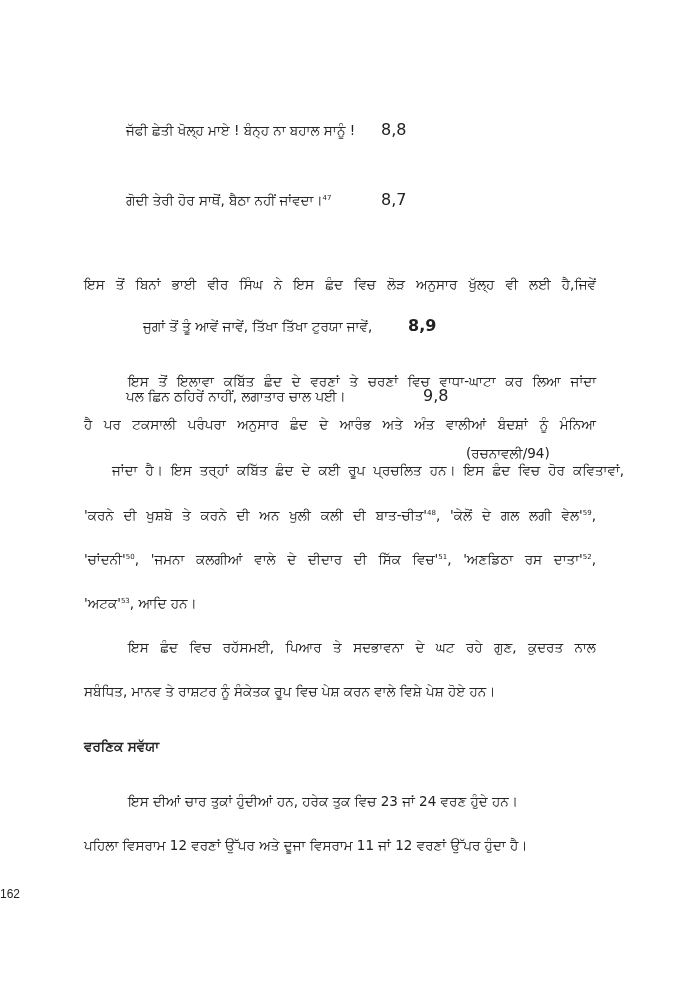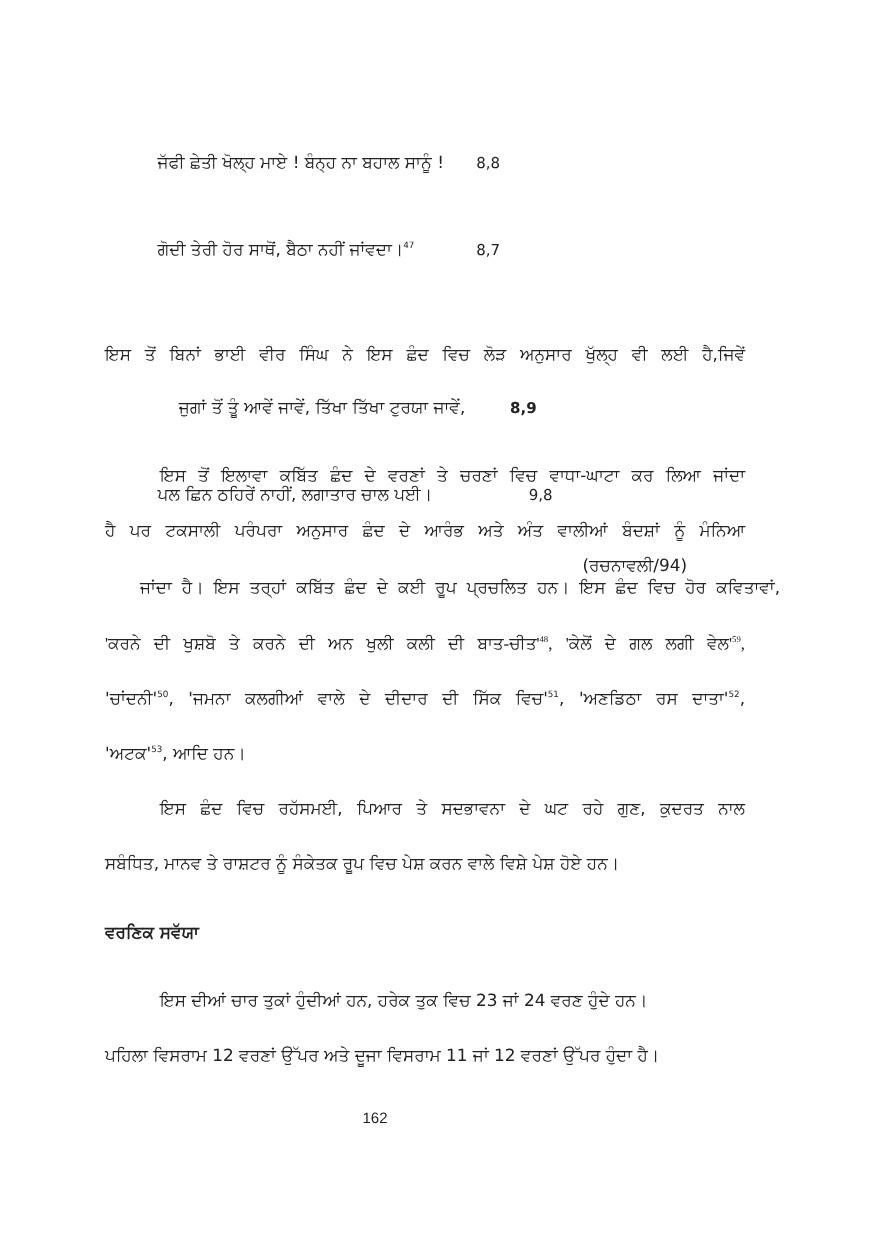--- a/index.html
+++ b/index.html
@@ -1,24 +1,24 @@
 <!DOCTYPE html>
 <html><head>
   <meta charset="utf-8">
   <style>
     html, body { margin: 0; padding: 0; background: #ffffff; }
     body { width: 700px; height: 991px; position: relative; overflow: hidden;
            font-family: "DejaVu Sans", sans-serif; color: #222222; }
     .ln { position: absolute; white-space: nowrap; font-size: 13.5px; line-height: 18px; }
-    .num { position: absolute; white-space: nowrap; font-size: 12px; line-height: 18px; }
+    .num { position: absolute; white-space: nowrap; font-size: 16px; line-height: 18px; }
     sup { font-size: 7px; vertical-align: super; line-height: 0; }
     .just { position: absolute; left: 84px; width: 512px; font-size: 13.5px; line-height: 18px;
             text-align: justify; text-align-last: justify; white-space: nowrap; }
     .heading { font-weight: bold; }
-    .pageno { position: absolute; left: 0; width: 600px; text-align: center; top: 887px;
+    .pageno { position: absolute; left: 0; width: 600px; top: 887px;
               font-family: "Liberation Sans", sans-serif; font-size: 12px; }
   </style>
 </head>
 <body>
 
 <div class="ln" style="left:126px; top:121px;">ਜੱਫੀ ਛੇਤੀ ਖੋਲ੍ਹ ਮਾਏ ! ਬੰਨ੍ਹ ਨਾ ਬਹਾਲ ਸਾਨੂੰ !</div>
 <div class="num" style="left:381px; top:121px;">8,8</div>
 
 <div class="ln" style="left:126px; top:191px;">
   <span>ਗੋਦੀ ਤੇਰੀ ਹੋਰ ਸਾਥੋਂ, ਬੈਠਾ ਨਹੀਂ ਜਾਂਵਦਾ।</span><sup>47</sup>
@@ -32,21 +32,21 @@
 
 <div class="ln" style="left:126px; top:387px;">ਪਲ ਛਿਨ ਠਹਿਰੇਂ ਨਾਹੀਂ, ਲਗਾਤਾਰ ਚਾਲ ਪਈ।</div>
 <div class="num" style="left:423px; top:387px;">9,8</div>
 
 <div class="ln" style="left:466px; top:444px;text-align:center;">(ਰਚਨਾਵਲੀ/94)</div>
 
 <div class="just" style="top:372px; left:128px; width:468px;">ਇਸ ਤੋਂ ਇਲਾਵਾ ਕਬਿੱਤ ਛੰਦ ਦੇ ਵਰਣਾਂ ਤੇ ਚਰਣਾਂ ਵਿਚ ਵਾਧਾ-ਘਾਟਾ ਕਰ ਲਿਆ ਜਾਂਦਾ</div>
 <div class="just" style="top:416px;font-family:Liberation Serif, serif;">ਹੈ ਪਰ ਟਕਸਾਲੀ ਪਰੰਪਰਾ ਅਨੁਸਾਰ ਛੰਦ ਦੇ ਆਰੰਭ ਅਤੇ ਅੰਤ ਵਾਲੀਆਂ ਬੰਦਸ਼ਾਂ ਨੂੰ  ਮੰਨਿਆ</div>
 <div class="just" style="top:461px;margin-left:28px;">ਜਾਂਦਾ ਹੈ। ਇਸ ਤਰ੍ਹਾਂ ਕਬਿੱਤ ਛੰਦ ਦੇ ਕਈ ਰੂਪ ਪ੍ਰਚਲਿਤ ਹਨ। ਇਸ ਛੰਦ ਵਿਚ ਹੋਰ ਕਵਿਤਾਵਾਂ,</div>
 
-<div class="just" style="top:506px;font-family:Liberation Serif, serif;">
+<div class="just" style="top:506px;">
   <span>'ਕਰਨੇ ਦੀ ਖੁਸ਼ਬੋ ਤੇ ਕਰਨੇ ਦੀ ਅਨ ਖੁਲੀ ਕਲੀ ਦੀ ਬਾਤ-ਚੀਤ'</span><sup>48</sup><span>, </span>
   <span>'ਕੇਲੋਂ ਦੇ ਗਲ ਲਗੀ ਵੇਲ'</span><sup>59</sup><span>,</span>
 </div>
 
 <div class="just" style="top:550px;">
   <span>'ਚਾਂਦਨੀ'</span><sup>50</sup><span>, </span>
   <span>'ਜਮਨਾ ਕਲਗੀਆਂ ਵਾਲੇ ਦੇ ਦੀਦਾਰ ਦੀ ਸਿੱਕ ਵਿਚ'</span><sup>51</sup><span>, </span>
   <span>'ਅਣਡਿਠਾ ਰਸ ਦਾਤਾ'</span><sup>52</sup><span>,</span>
 </div>
 

